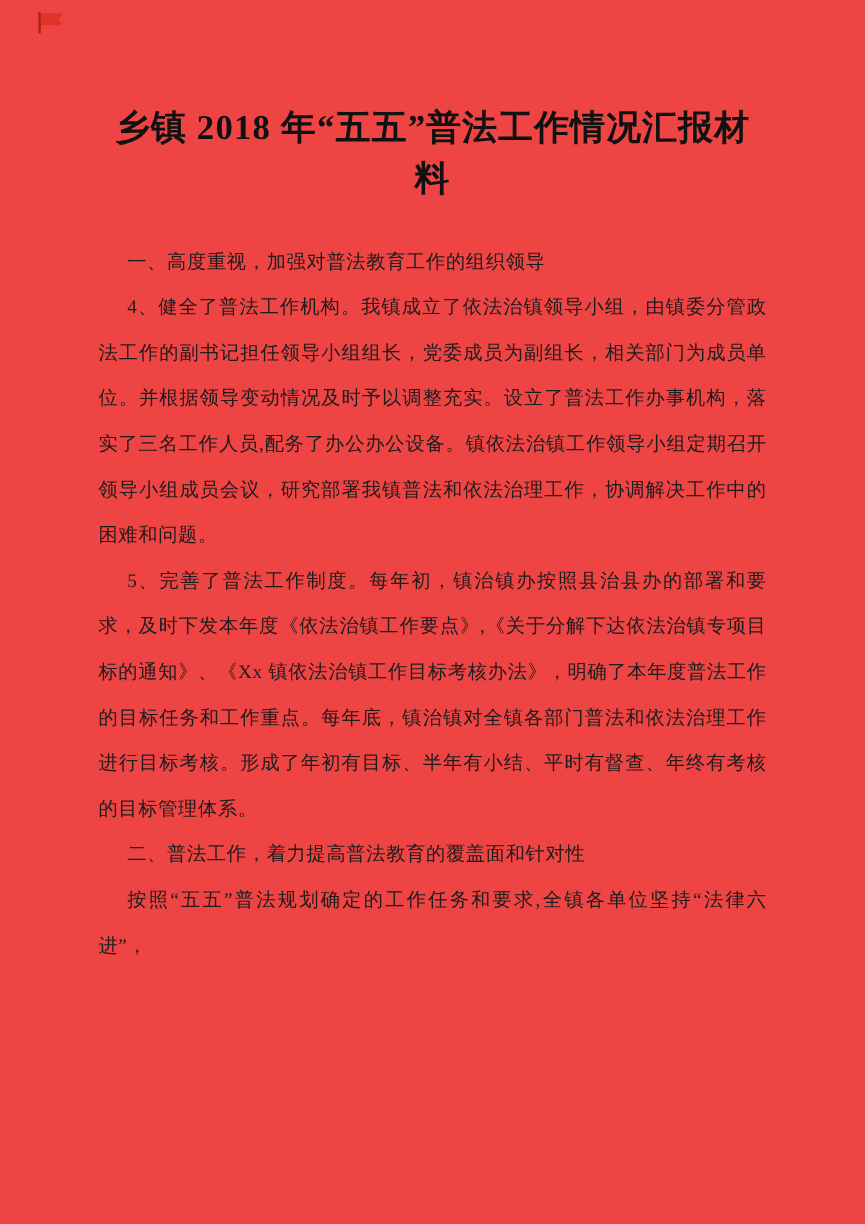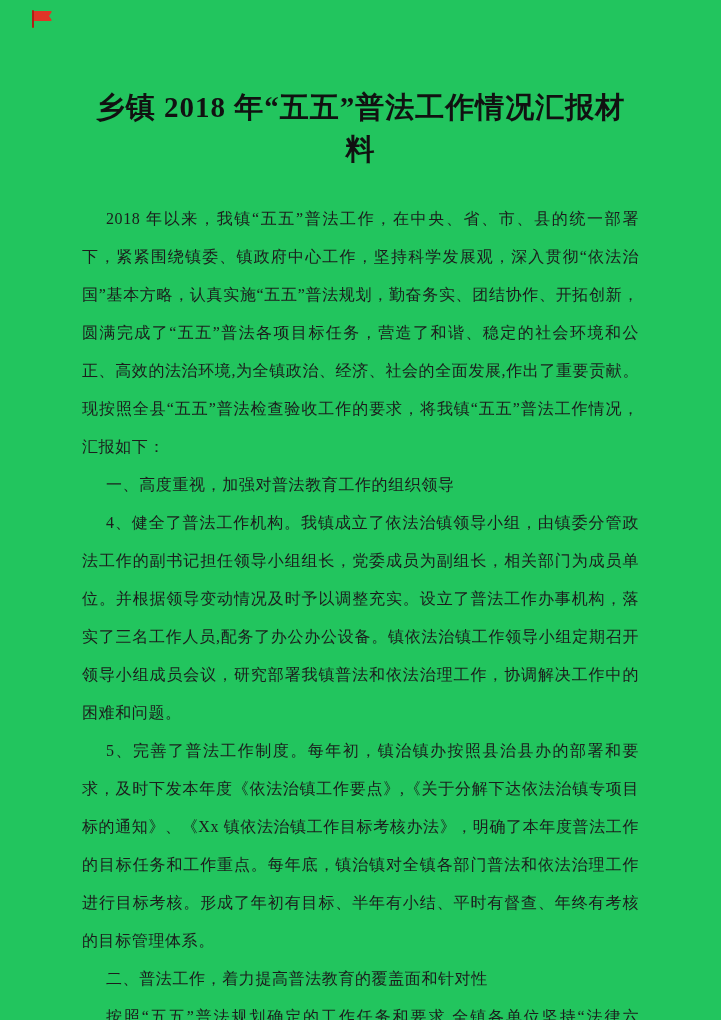--- a/index.html
+++ b/index.html
@@ -1,19 +1,19 @@
 <!DOCTYPE html>
 <html><head>
 <meta charset="utf-8">
 <style>
   html,body{margin:0;padding:0;background:#ffffff;}
   .page{
     position:relative;
     width:721px;height:1020px;
-    background:#22c55e;
+    background:#ef4444;
     color:#1c1c1c;
     font-family:"Liberation Serif","DejaVu Serif",serif;
     overflow:hidden;
   }
   .flag{
     position:absolute;left:30px;top:9px;width:24px;height:20px;
   }
   .doc-title{
     margin:0;
     padding-top:86px;
@@ -51,21 +51,20 @@
       <path d="M4 2 L21 2 Q22 2 21.4 3.4 L19 7 L21.4 10.6 Q22 12 21 12 L4 12 Z" fill="#e03427"></path>
     </svg>
   </span>
 
   <h1 class="doc-title">
     <span class="tline">乡镇 2018 年“五五”普法工作情况汇报材</span>
     <span class="tline">料</span>
   </h1>
 
   <div class="doc-body">
-    <p class="doc-block">2018 年以来，我镇“五五”普法工作，在中央、省、市、县的统一部署下，紧紧围绕镇委、镇政府中心工作，坚持科学发展观，深入贯彻“依法治国”基本方略，认真实施“五五”普法规划，勤奋务实、团结协作、开拓创新，圆满完成了“五五”普法各项目标任务，营造了和谐、稳定的社会环境和公正、高效的法治环境,为全镇政治、经济、社会的全面发展,作出了重要贡献。现按照全县“五五”普法检查验收工作的要求，将我镇“五五”普法工作情况，汇报如下：</p>
     <p class="doc-block">一、高度重视，加强对普法教育工作的组织领导</p>
     <p class="doc-block">4、健全了普法工作机构。我镇成立了依法治镇领导小组，由镇委分管政法工作的副书记担任领导小组组长，党委成员为副组长，相关部门为成员单位。并根据领导变动情况及时予以调整充实。设立了普法工作办事机构，落实了三名工作人员,配务了办公办公设备。镇依法治镇工作领导小组定期召开领导小组成员会议，研究部署我镇普法和依法治理工作，协调解决工作中的困难和问题。</p>
     <p class="doc-block">5、完善了普法工作制度。每年初，镇治镇办按照县治县办的部署和要求，及时下发本年度《依法治镇工作要点》,《关于分解下达依法治镇专项目标的通知》、《Xx 镇依法治镇工作目标考核办法》，明确了本年度普法工作的目标任务和工作重点。每年底，镇治镇对全镇各部门普法和依法治理工作进行目标考核。形成了年初有目标、半年有小结、平时有督查、年终有考核的目标管理体系。</p>
     <p class="doc-block">二、普法工作，着力提高普法教育的覆盖面和针对性</p>
     <p class="doc-block">按照“五五”普法规划确定的工作任务和要求,全镇各单位坚持“法律六进”，</p>
   </div>
 
 </div>
 
 </body></html>

